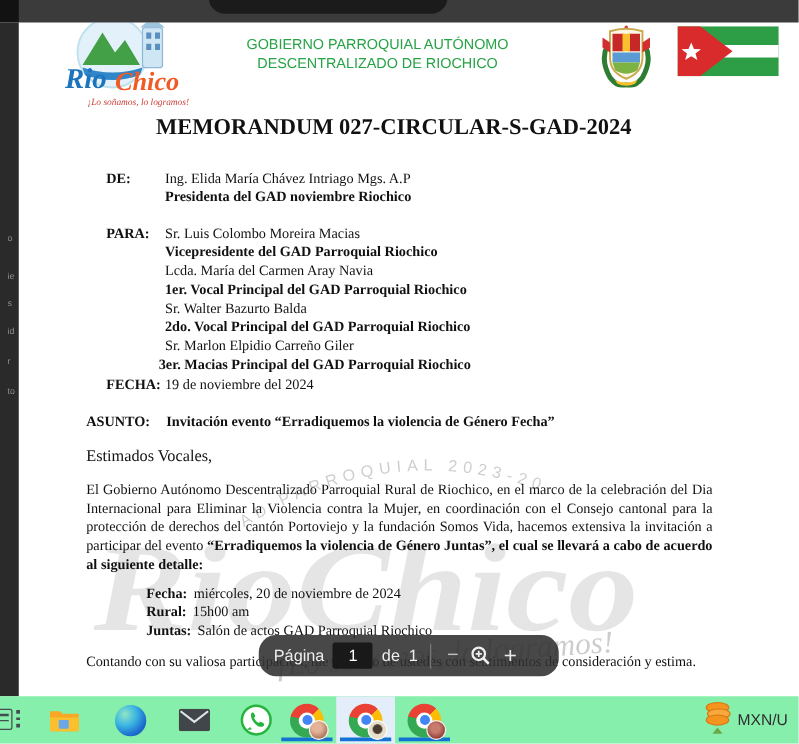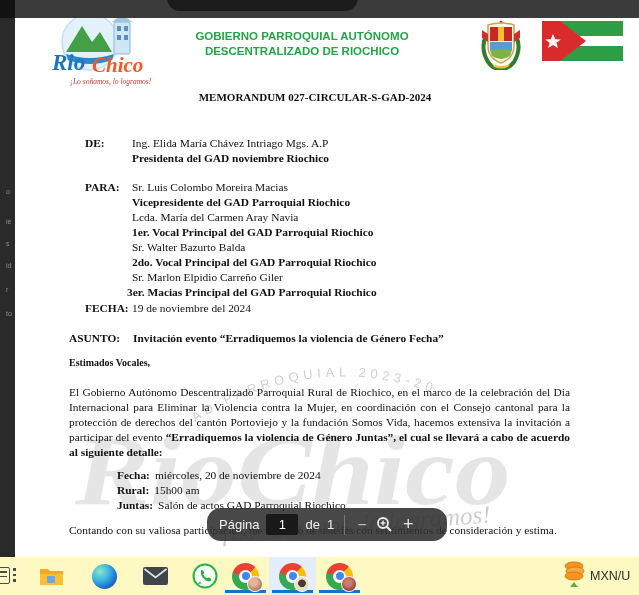--- a/index.html
+++ b/index.html
@@ -15,48 +15,48 @@
   
   .doc{position:absolute;left:15px;top:18px;width:624px;height:539px;background:#fff;z-index:10;overflow:hidden;color:#111;}
   
   .wm-arc{position:absolute;left:160px;top:322px;pointer-events:none;}
   .wm-big{position:absolute;left:60px;top:398px;font-size:100px;line-height:110px;font-style:italic;font-weight:bold;
           color:rgba(0,0,0,0.10);white-space:nowrap;transform:scaleX(1.12);transform-origin:left;pointer-events:none;}
   .wm-script{position:absolute;left:205px;top:492px;font-size:25px;font-style:italic;color:rgba(0,0,0,0.20);
              transform:rotate(-4deg);white-space:nowrap;pointer-events:none;}
   
   .org{position:absolute;left:137px;top:11px;width:300px;text-align:center;
-       font-family:"Liberation Sans",sans-serif;font-weight:bold;font-size:11.5px;line-height:15px;color:#27a347;}
+       font-family:"Liberation Sans",sans-serif;font-weight:normal;font-size:11.5px;line-height:15px;color:#27a347;}
   .logo{position:absolute;left:33px;top:-6px;width:120px;height:76px;}
   .shield{position:absolute;left:463px;top:0px;width:46px;height:52px;}
   .flagbox{position:absolute;left:527px;top:3px;width:81px;height:40px;}
-  .memo-title{position:absolute;left:0;right:24px;top:73px;text-align:center;font-weight:bold;font-size:11px;}
+  .memo-title{position:absolute;left:0;right:24px;top:73px;text-align:center;font-weight:bold;font-size:18px;}
   
   .frow{position:absolute;display:flex;font-size:11.4px;line-height:15px;}
   .flabel{font-weight:bold;flex:none;}
   .w47{width:47px;} .w64{width:64px;}
   .vline{white-space:nowrap;}
   .b{font-weight:bold;}
-  .salutation{position:absolute;left:54px;top:339px;font-size:10px;font-weight:bold;}
+  .salutation{position:absolute;left:54px;top:339px;font-size:13px;}
   .bodypar{position:absolute;left:54px;top:367px;width:501px;font-size:11.4px;line-height:15px;text-align:justify;}
   .details{position:absolute;left:102px;top:450px;font-size:11.4px;line-height:15px;}
   .details .lbl{font-weight:bold;margin-right:5px;}
   .closing{position:absolute;left:54px;top:505px;width:501px;font-size:11.4px;line-height:15px;text-align:justify;}
   
   .pdfbar{position:absolute;left:207px;top:508px;width:240px;height:33px;border-radius:14px;
           background:rgba(47,47,47,0.88);z-index:40;display:flex;align-items:center;padding:0 12px;box-sizing:border-box;
           font-family:"Liberation Sans",sans-serif;color:#efefef;font-size:13px;gap:7px;}
   .page-input{width:32px;height:21px;background:#191919;border-radius:2px;color:#fff;text-align:center;line-height:21px;}
   .pdf-div{width:1px;height:20px;background:#787878;margin:0 3px;}
   .pdf-btn{background:none;border:none;color:#e9e9e9;font-family:"Liberation Sans",sans-serif;
            padding:0;display:flex;align-items:center;justify-content:center;cursor:pointer;}
   .minus{font-size:16px;color:#bdbdbd;width:14px;}
   .plus{font-size:18px;width:16px;}
   
-  .taskbar{position:absolute;left:0;top:557px;width:639px;height:38px;background:#fef9c3;z-index:60;overflow:hidden;
+  .taskbar{position:absolute;left:0;top:557px;width:639px;height:38px;background:#86efac;z-index:60;overflow:hidden;
            font-family:"Liberation Sans",sans-serif;}
   .tb-item{position:absolute;top:0;height:38px;display:flex;align-items:center;justify-content:center;}
   .tile{width:47px;}
   .tile-active{background:#e3eefa;}
   .underline{position:absolute;bottom:2px;left:3px;width:41px;height:3px;background:#1273d2;}
   .chrome{width:27px;height:27px;border-radius:50%;position:relative;
           background:conic-gradient(from 45deg,#fbbc05 0 120deg,#34a853 120deg 240deg,#e94235 240deg 360deg);}
   .chrome::before{content:"";position:absolute;left:7px;top:7px;width:13px;height:13px;border-radius:50%;background:#fff;}
   .chrome::after{content:"";position:absolute;left:9.5px;top:9.5px;width:8px;height:8px;border-radius:50%;background:#4285f4;}
   .avatar{position:absolute;right:6px;bottom:3px;width:14px;height:14px;border-radius:50%;

